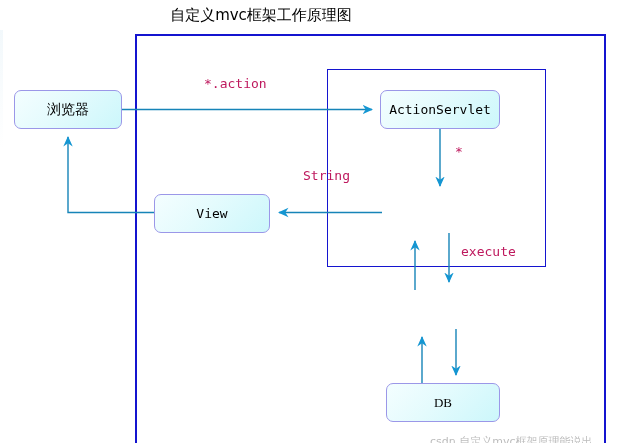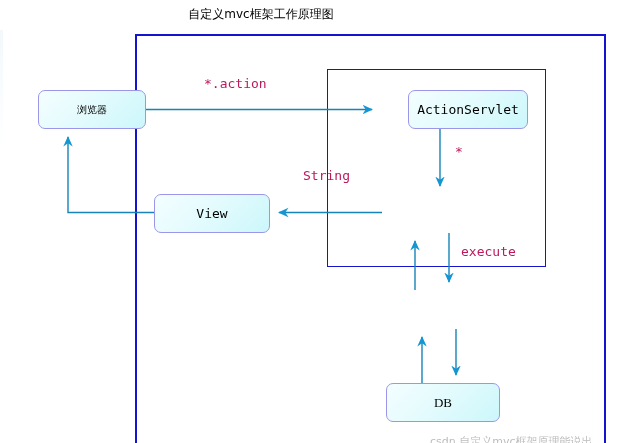--- a/index.html
+++ b/index.html
@@ -20,21 +20,21 @@
     width: 625px; height: 443px;
   }
 
   
   .title {
     position: absolute;
     left: 0; top: 6px;
     width: 522px;
     text-align: center;
     font-family: "DejaVu Sans", "Liberation Sans", sans-serif;
-    font-size: 12px;
+    font-size: 15px;
     color: #000000;
     letter-spacing: 0px;
     white-space: nowrap;
   }
 
   
   .frame {
     position: absolute;
     border: 2px solid #1414cf;
     background: transparent;
@@ -68,26 +68,25 @@
     background: linear-gradient(135deg, #f4feff 0%, #e4fbfd 45%, #ccf7fb 100%);
     display: flex;
     align-items: center;
     justify-content: center;
     font-size: 13px;
     color: #000000;
     white-space: nowrap;
   }
   .node-cjk {
     font-family: "DejaVu Sans", "Liberation Sans", sans-serif;
-    font-size: 10px;
-    margin-left: 24px;
+    font-size: 14px;
   }
 
   .node-browser       { left: 14px;  top: 90px;  width: 108px; height: 39px; }
-  .node-actionservlet { left: 380px; top: 90px;  width: 120px; height: 39px; margin-left: 28px; }
+  .node-actionservlet { left: 380px; top: 90px;  width: 120px; height: 39px; }
   .node-view          { left: 154px; top: 194px; width: 116px; height: 39px; }
   .node-action        { left: 382px; top: 194px; width: 116px; height: 39px; }
   .node-model         { left: 382px; top: 290px; width: 116px; height: 39px; }
   .node-db            { left: 386px; top: 383px; width: 114px; height: 39px; font-family: Liberation Serif, serif; }
 
   
   .edge-label {
     position: absolute;
     font-size: 13px;
     color: #be185d;

